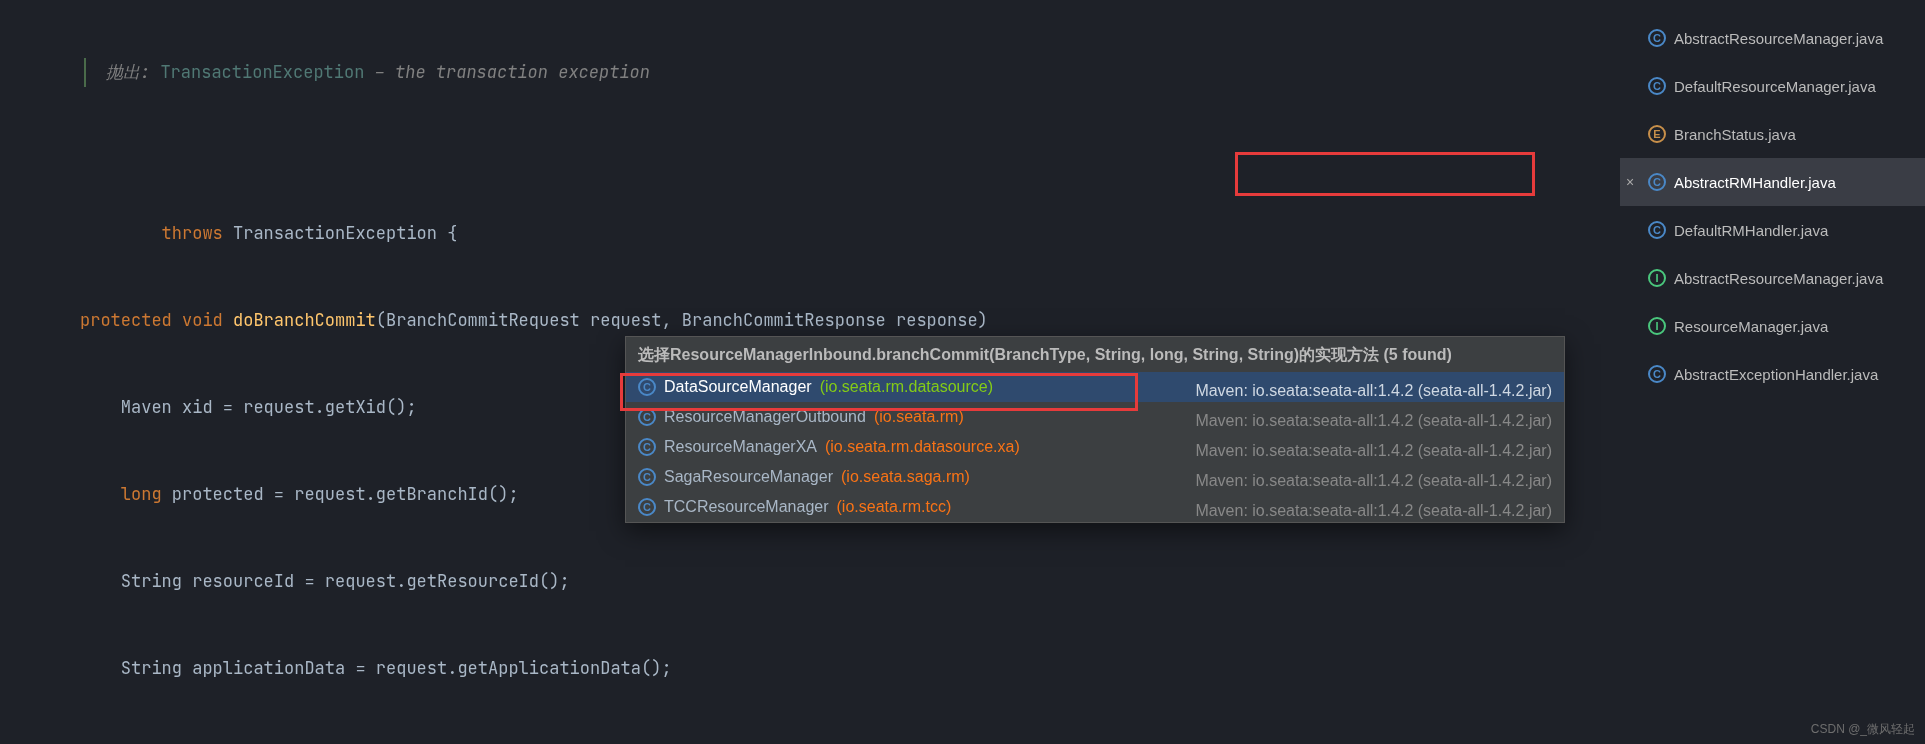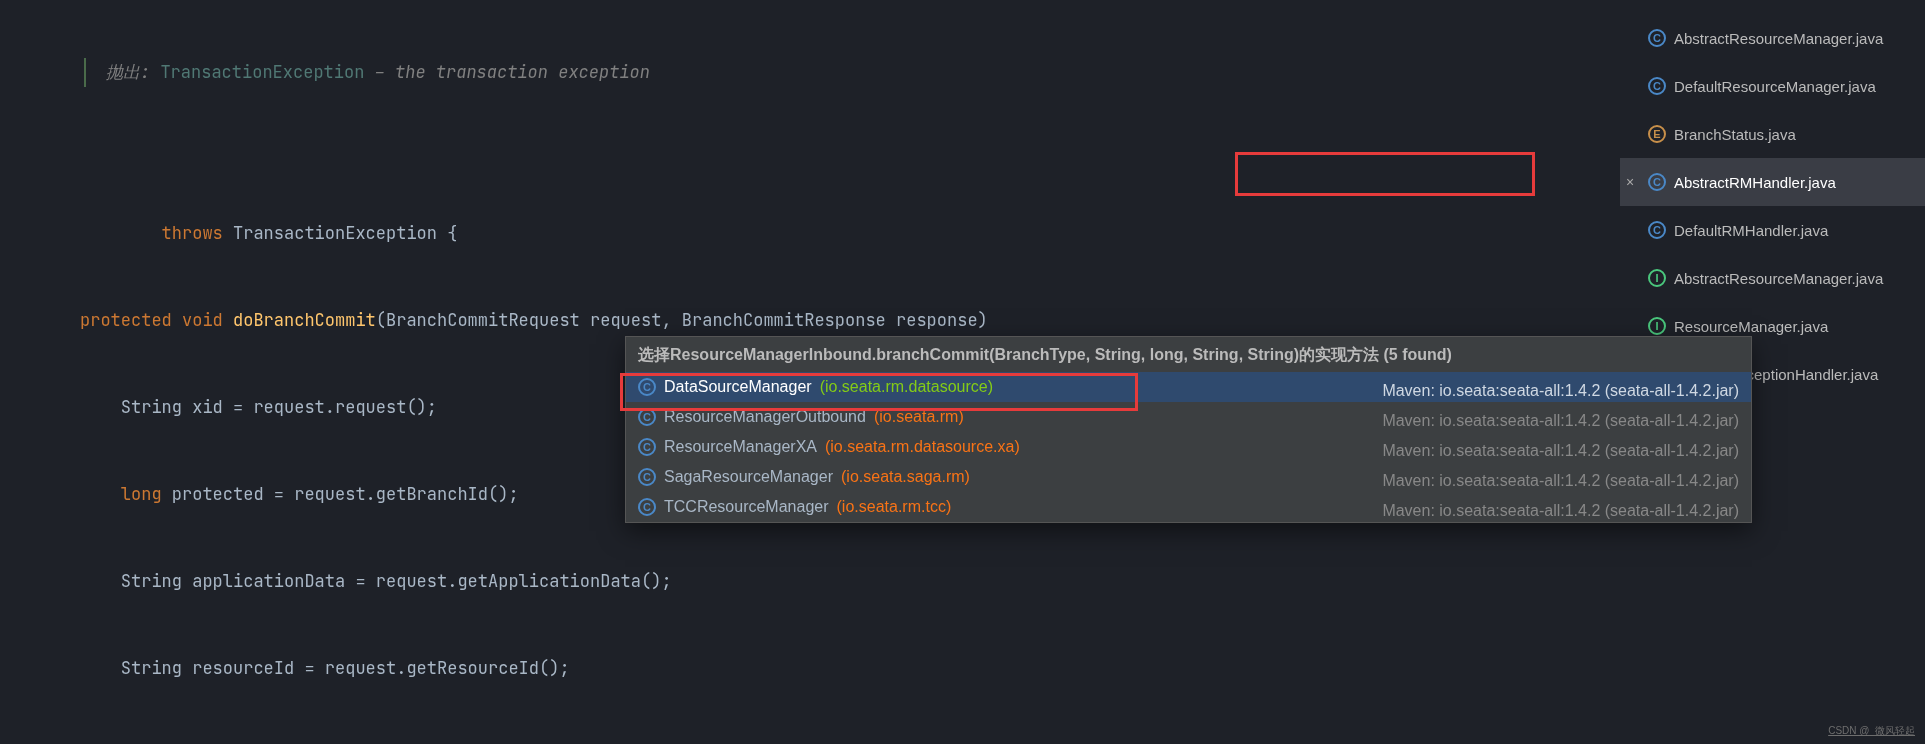--- a/index.html
+++ b/index.html
@@ -74,21 +74,21 @@
     font-weight: bold;
     font-family: Arial;
   }
   .class-c { border: 2px solid #4a88c7; color: #4a88c7; background: transparent; }
   .class-e { border: 2px solid #c78f4a; color: #c78f4a; background: transparent; }
   .class-i { border: 2px solid #4ac77d; color: #4ac77d; background: transparent; }
 
   .popup {
     position: absolute;
     left: 625px; top: 336px;
-    width: 1127px;
+    width: 940px;
     background: #3c3f41;
     border: 1px solid #555;
     font-family: -apple-system, "Segoe UI", Arial, sans-serif;
     font-size: 16px;
     box-shadow: 0 8px 24px rgba(0,0,0,0.5);
   }
   .popup-title {
     padding: 8px 12px 6px 12px;
     color: #bbbbbb;
     font-size: 16px;
@@ -115,37 +115,36 @@
   }
   .popup-row.selected .maven { color: #cfd8e3; }
   .popup-red-box {
     top: 373px; left: 620px;
     width: 518px; height: 38px;
   }
   .watermark {
     position: absolute;
     right: 10px; bottom: 6px;
     color: #6e6e6e;
-    font-size: 10px;
+    font-size: 12px;
     font-family: Arial, sans-serif;
-    text-decoration: underline;
   }
 </style>
 </head>
 <body>
 
 <div class="editor-area">
   <div class="doc-border"><span class="comment"><span>抛出:</span></span> <span class="exc">TransactionException</span><span class="comment"><span> – </span><span>the transaction exception</span></span></div>
   <div class="code-line" style="height:16px"></div>
   <div class="code-line">        <span class="kw">throws </span><span>TransactionException {</span></div>
   <div class="code-line"><span class="kw">protected </span><span class="kw">void </span><span class="method-def">doBranchCommit</span><span>(BranchCommitRequest request, BranchCommitResponse response)</span></div>
-  <div class="code-line">    <span>String xid = request.request();</span></div>
+  <div class="code-line">    <span>Maven xid = request.getXid();</span></div>
   <div class="code-line">    <span class="kw">long </span><span>protected = request.getBranchId();</span></div>
+  <div class="code-line">    <span>String resourceId = request.getResourceId();</span></div>
   <div class="code-line">    <span>String applicationData = request.getApplicationData();</span></div>
-  <div class="code-line">    <span>String resourceId = request.getResourceId();</span></div>
   
   
   
   
   
   
   
   
   
   

